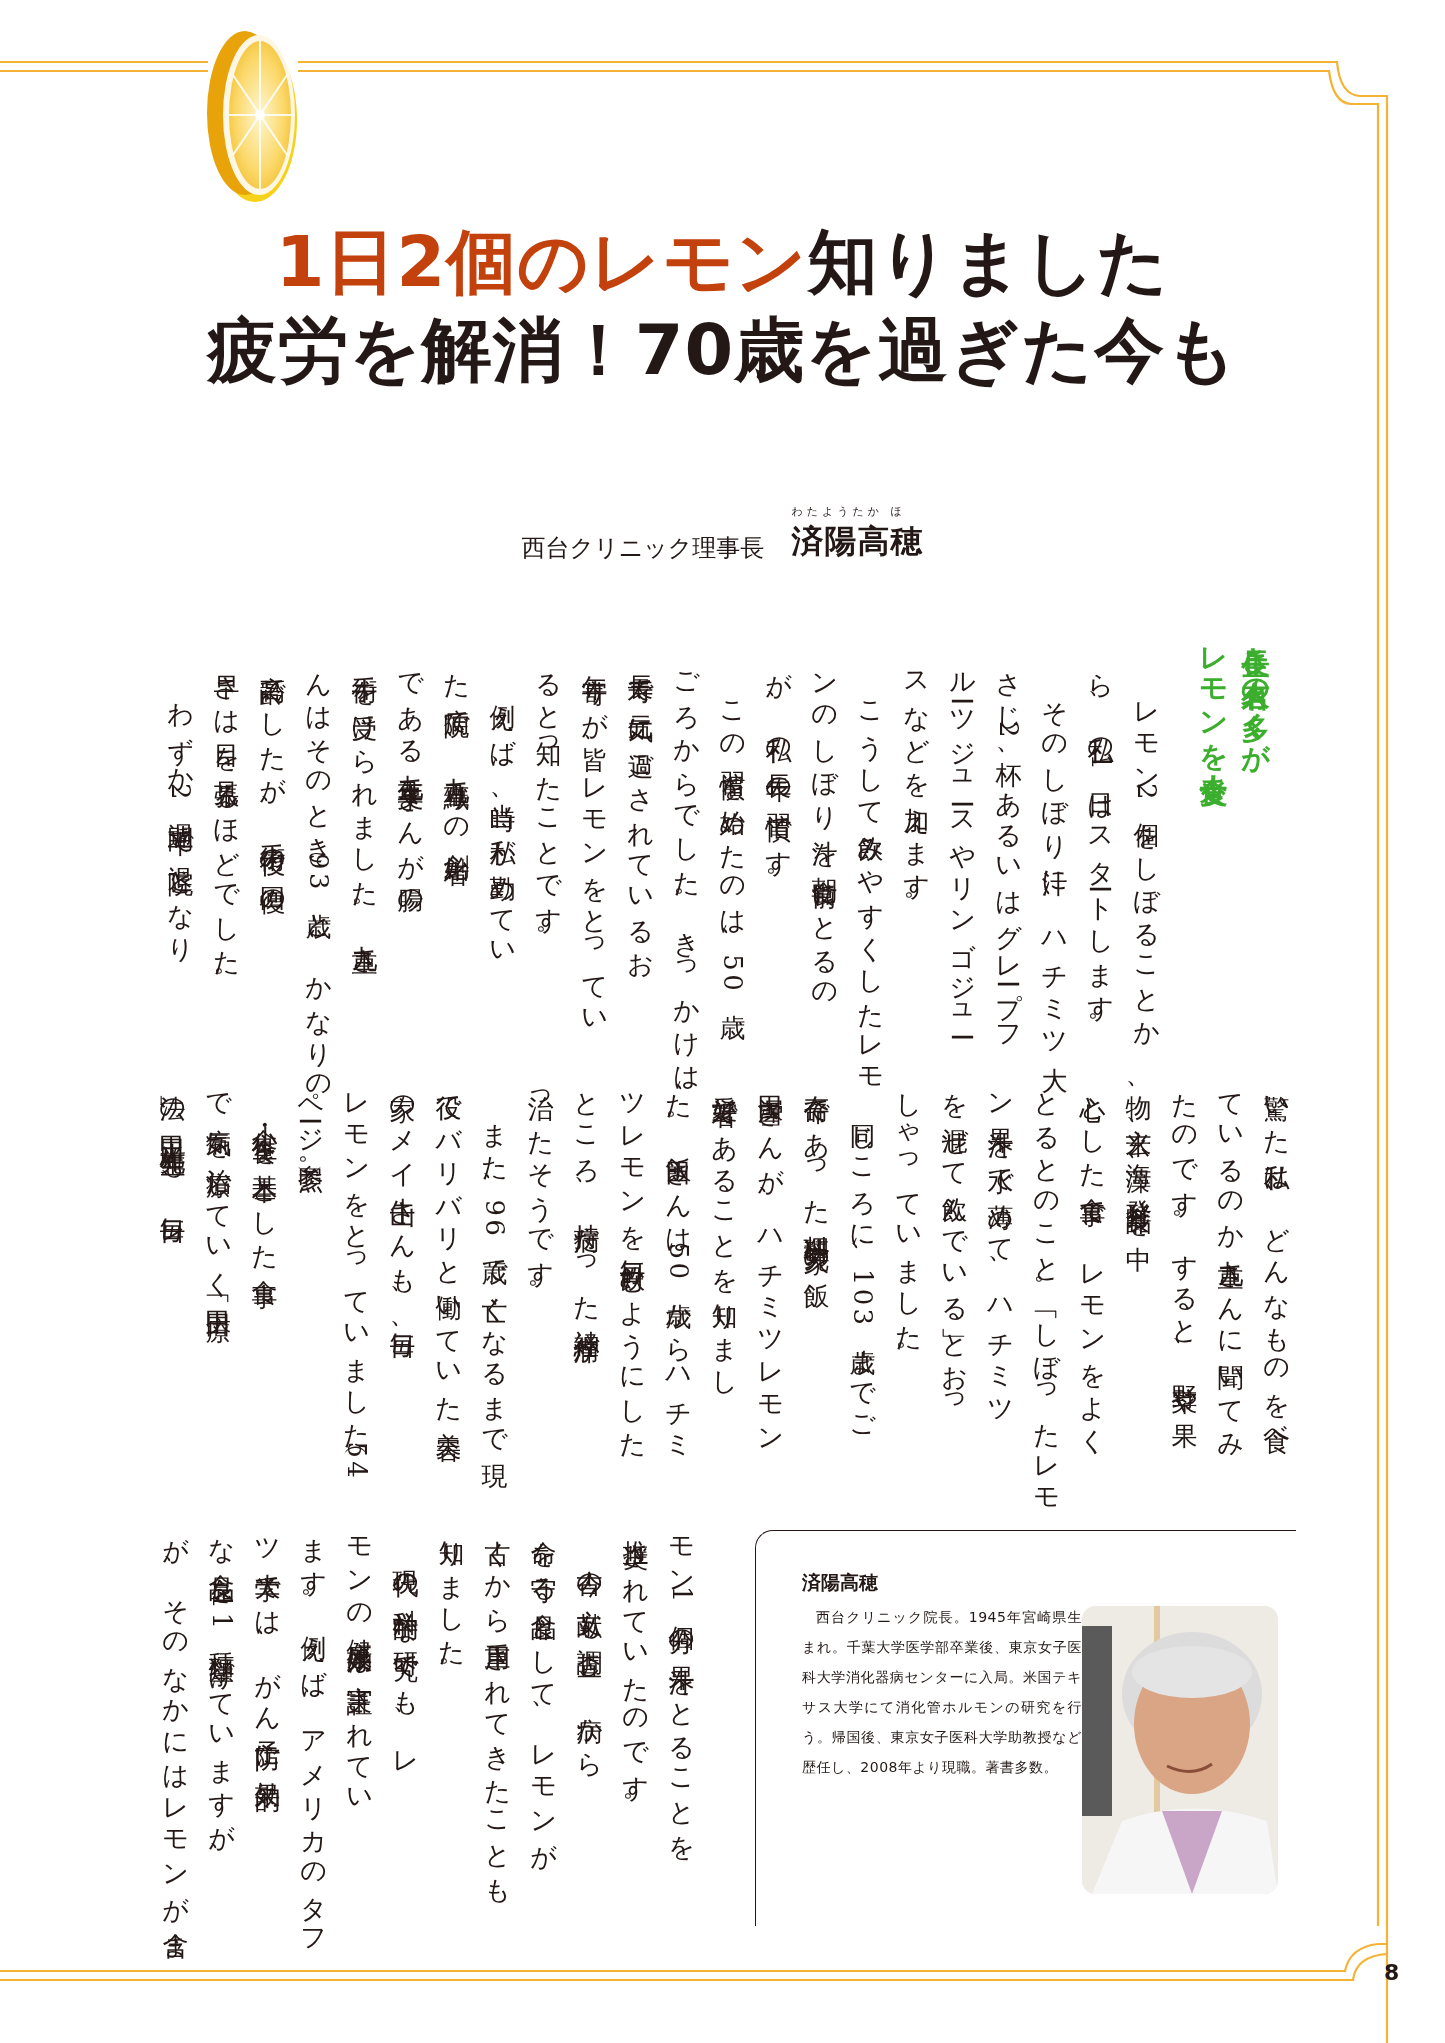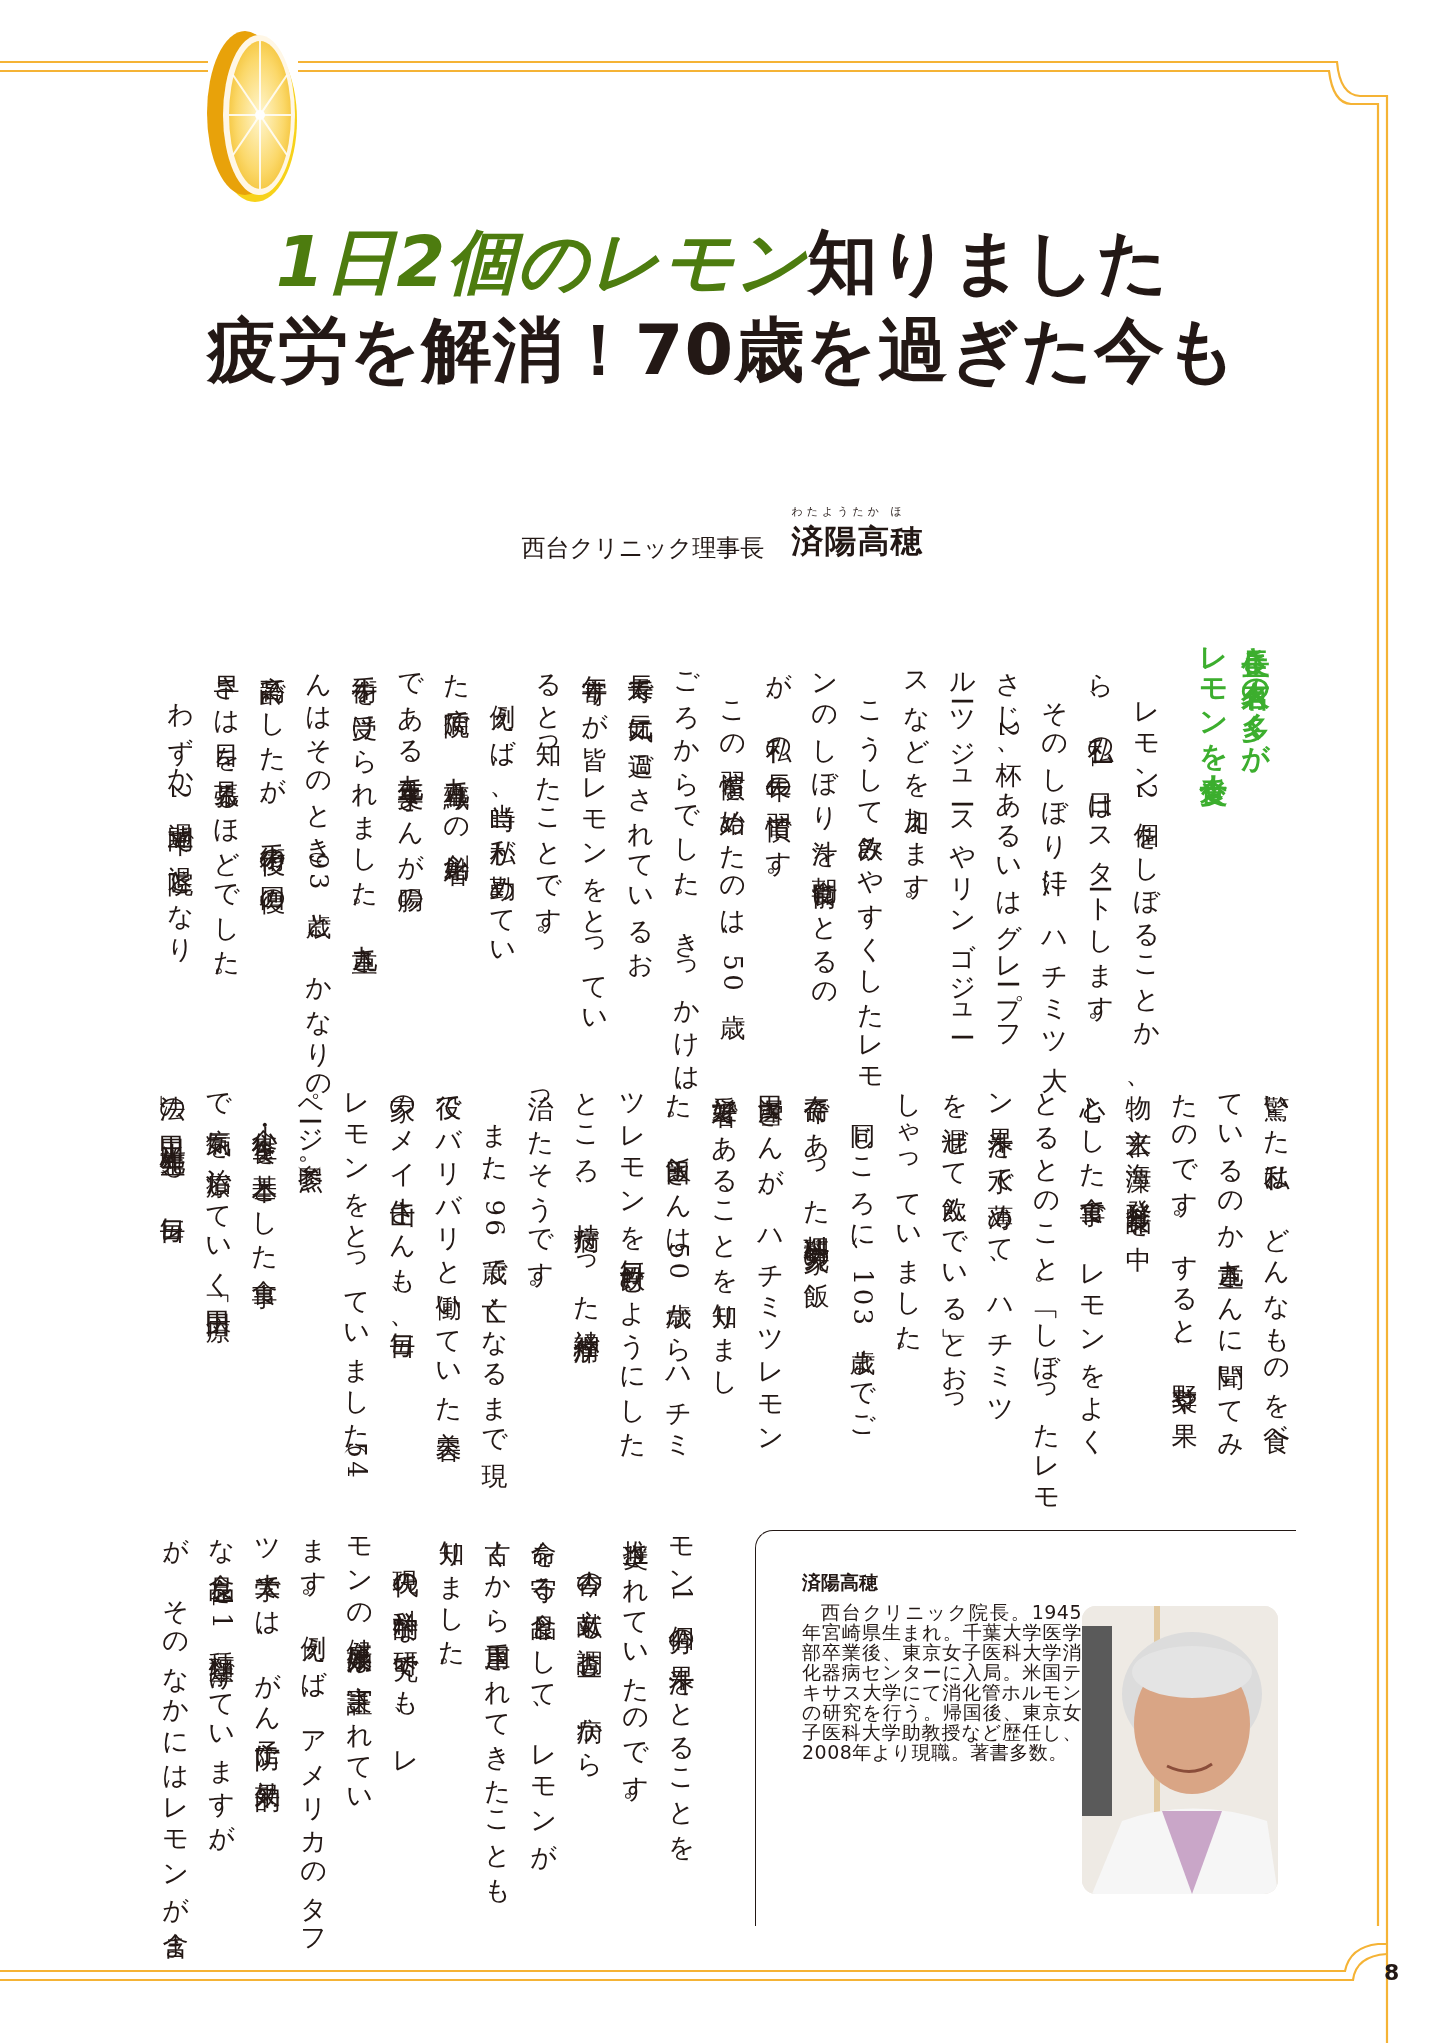--- a/index.html
+++ b/index.html
@@ -9,21 +9,21 @@
   
   .frame { position: absolute; left: 0; top: 0; width: 1445px; height: 2043px; pointer-events: none; }
 
   
   .lemon { position: absolute; left: 205px; top: 25px; width: 95px; height: 180px; }
 
   
   .headline { position: absolute; left: 0; width: 1445px; top: 218px; text-align: center;
               font-family: "DejaVu Sans", "Liberation Sans", sans-serif; font-weight: bold;
               font-size: 70px; line-height: 88px; letter-spacing: 1px; color: #231815; }
-  .headline .green { color: #4d7c0f; font-style: italic; }
+  .headline .green { color: #c2410c; }
 
   
   .byline { position: absolute; top: 520px; left: 0; width: 1445px; text-align: center;
             font-family: "DejaVu Sans", "Liberation Sans", sans-serif; }
   .byline .role { font-size: 24px; vertical-align: bottom; margin-right: 22px; }
   .byline .name-wrap { display: inline-block; position: relative; }
   .byline .ruby { position: absolute; top: -16px; left: 0; font-size: 11px; letter-spacing: 4px; }
   .byline .name { font-size: 32px; font-weight: bold; letter-spacing: 1px; }
 
   
@@ -36,21 +36,21 @@
             line-height: 46px; letter-spacing: 3.3px; white-space: pre; }
   .vblock .col { display: block; }
 
   
   .profile-border { position: absolute; left: 755px; top: 1530px; width: 540px; height: 395px;
                     border-top: 1.5px solid #231815; border-left: 1.5px solid #231815;
                     border-top-left-radius: 18px; }
   .profile { position: absolute; left: 802px; top: 1570px; width: 280px;
              font-family: "DejaVu Sans", "Liberation Sans", sans-serif; }
   .profile .pname { font-size: 19px; font-weight: bold; margin-bottom: 6px; }
-  .profile .pbio { font-size: 19px; line-height: 20px; letter-spacing: 0.5px;
+  .profile .pbio { font-size: 14px; line-height: 30px; letter-spacing: 0.5px;
                    text-align: justify; text-indent: 1em; }
   .portrait { position: absolute; left: 1082px; top: 1606px; width: 196px; height: 288px;
               border-radius: 14px; overflow: hidden; background: #ece8e2; }
 
   .page-number { position: absolute; left: 1384px; top: 1960px; font-family: "DejaVu Sans", "Liberation Sans", sans-serif;
                  font-weight: bold; font-size: 22px; }
 </style>
 </head>
 <body>
 

